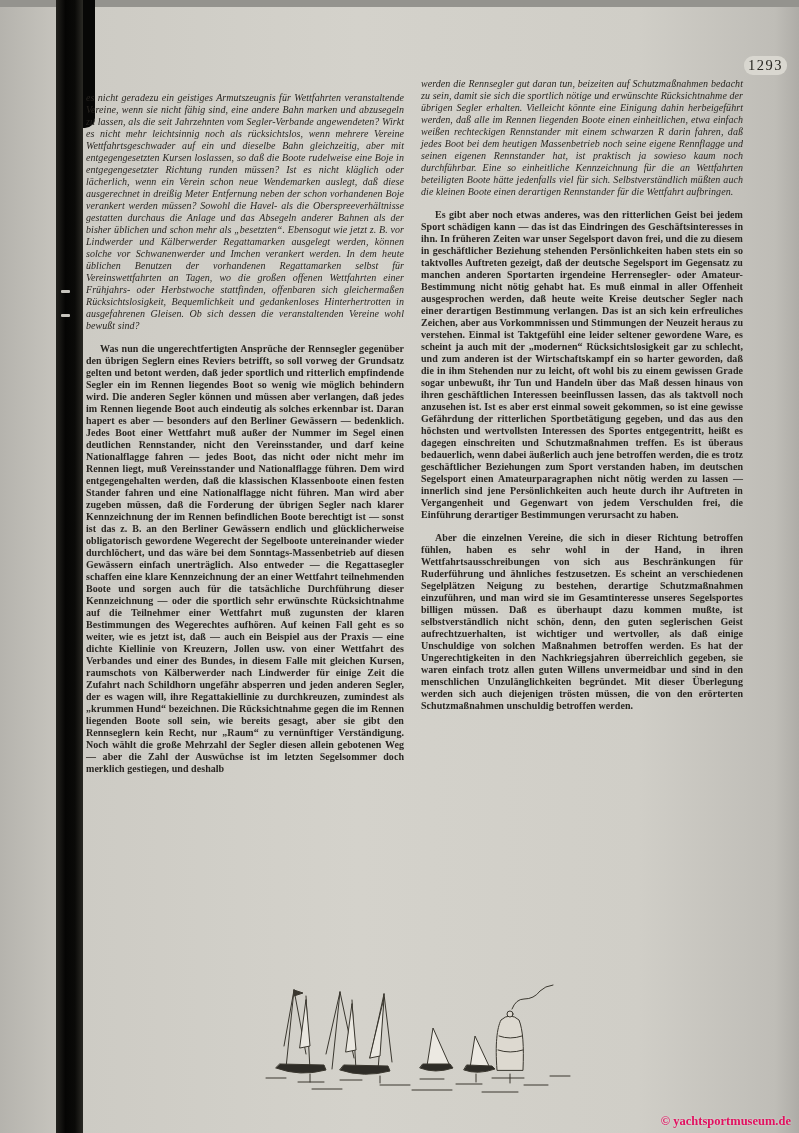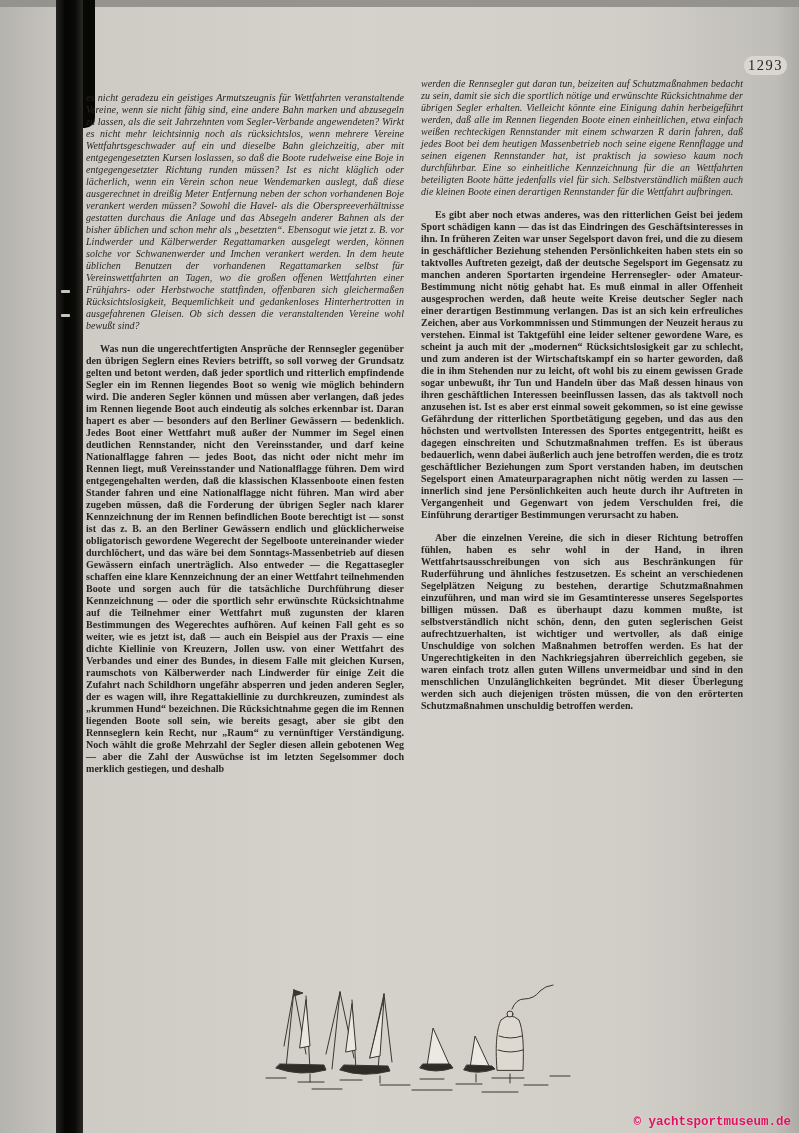--- a/index.html
+++ b/index.html
@@ -42,21 +42,21 @@
   .col-left{left:86px;top:92px;}
   .col-right{left:421px;top:78px;width:322px;}
   .col p{margin:0;text-indent:14px;}
   .col p + p{margin-top:11px;font-weight:bold;}
   .col p.cont{text-indent:0;font-style:italic;}
   .sketch{
     position:absolute;left:252px;top:984px;width:334px;height:122px;
   }
   .watermark{
     position:absolute;right:8px;bottom:4px;
-    font-family:Liberation Mono, monospace;
+    font-family:Liberation Serif, serif;
     font-size:12.5px;font-weight:bold;color:#e0115f;
     text-shadow:0 0 2px rgba(255,255,255,.55);
   }
 </style>
 </head>
 <body>
 
 <div class="scan">
 
   <div class="binding-top"></div>

